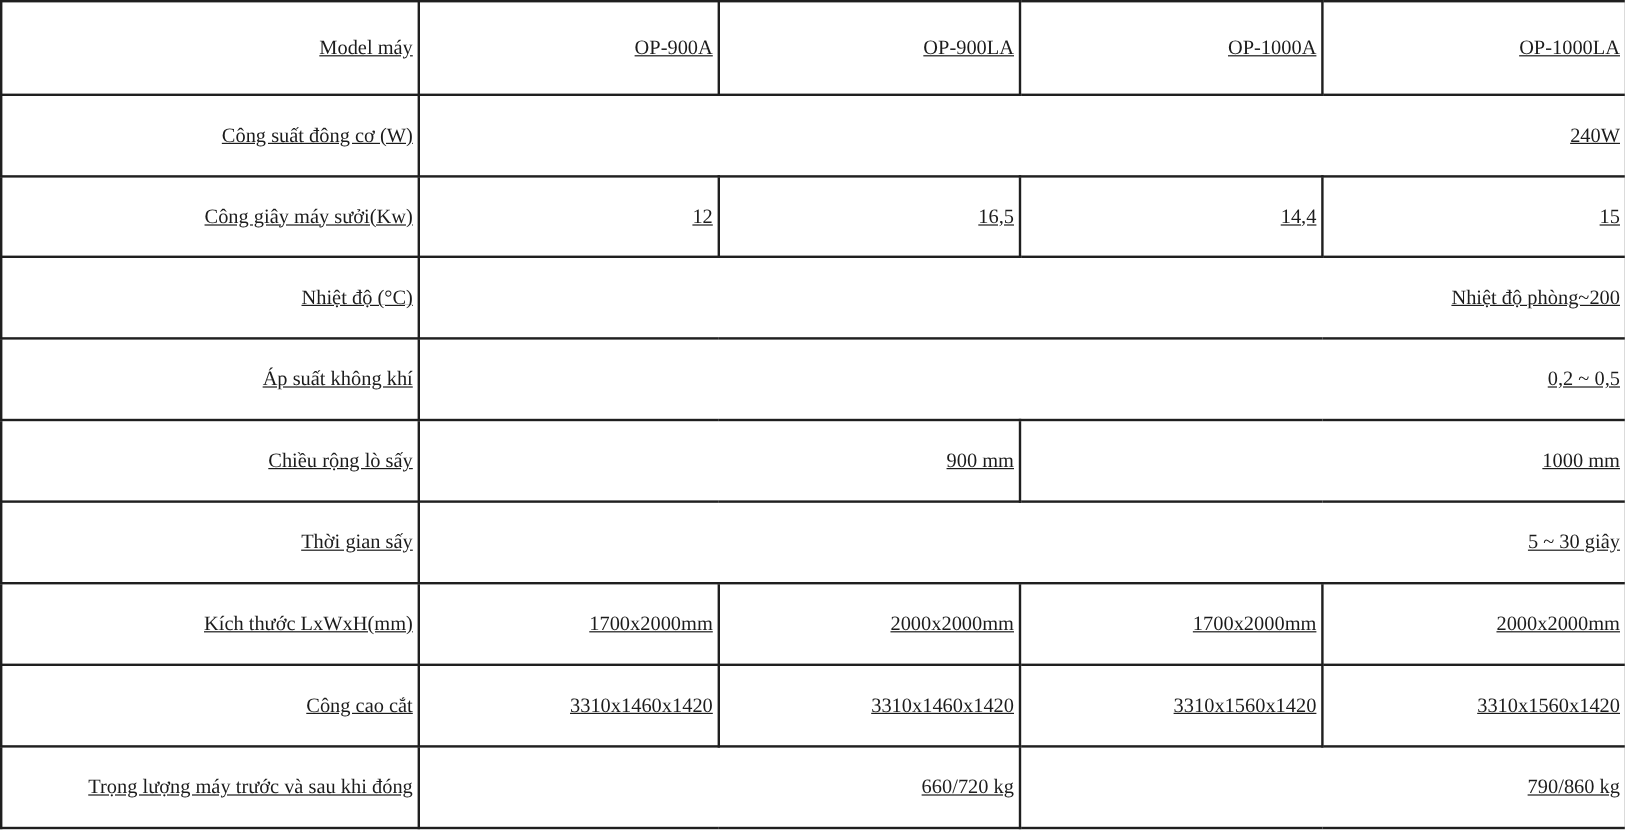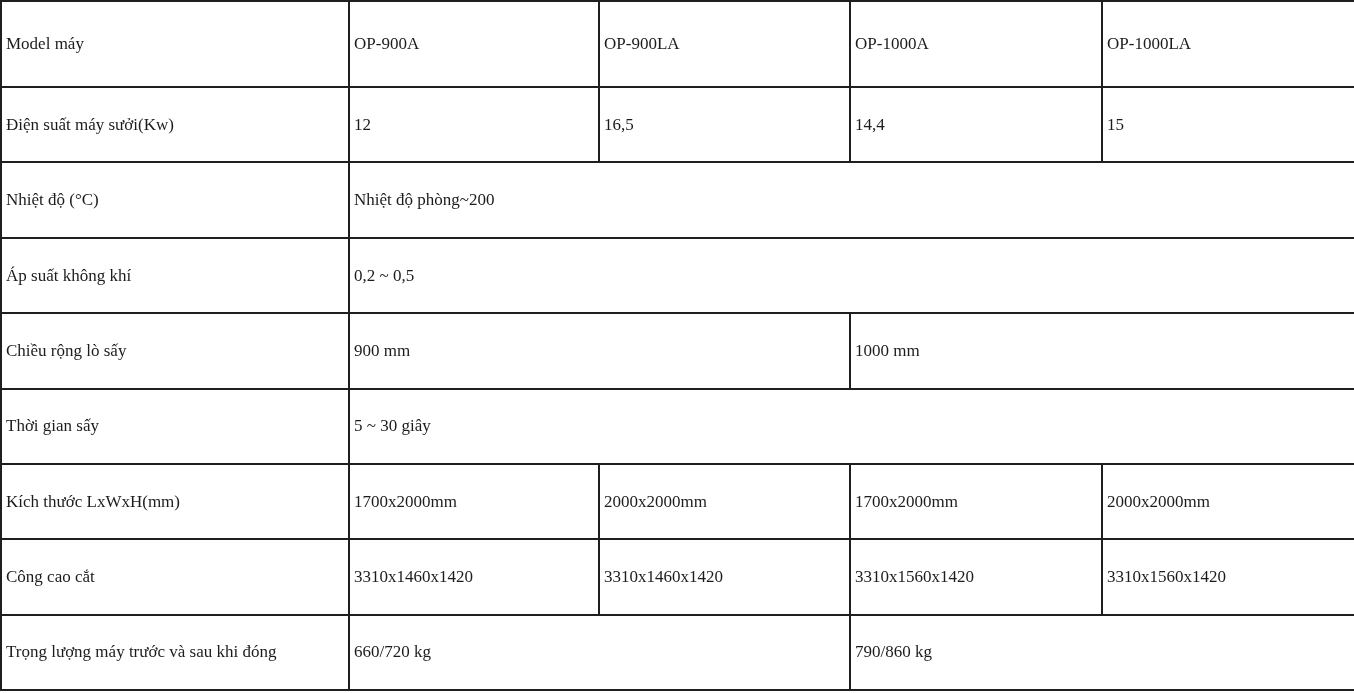--- a/index.html
+++ b/index.html
@@ -16,25 +16,26 @@
     width: 1352px;
     height: 691px;
     margin: 0;
     font-family: "Liberation Serif", "DejaVu Serif", serif;
     font-size: 17px;
     color: #1c1c1c;
     background: #ffffff;
   }
   table.spec td {
     border: 2px solid #1f1f1f;
-    text-align: left;
+    text-align: right;
     vertical-align: middle;
     padding: 2px 4px;
     overflow: hidden;
     white-space: nowrap;
+    text-decoration: underline;
   }
   tr.r-first { height: 64px; }
   tr.r { height: 56px; }
   
   td.faint-right { border-right: 2px solid #c9c9c9; border-radius: 17px; }
   td.faint-left  { border-left: 2px solid #c9c9c9; }
   
   td.v-top { vertical-align: top; padding-top: 6px; }
 </style>
 </head>
@@ -50,21 +51,25 @@
   </colgroup>
   <tbody>
     <tr class="r-first">
       <td>Model máy</td>
       <td>OP-900A</td>
       <td>OP-900LA</td>
       <td>OP-1000A</td>
       <td>OP-1000LA</td>
     </tr>
     <tr class="r">
-      <td>Điện suất máy sưởi(Kw)</td>
+      <td>Công suất đông cơ (W)</td>
+      <td colspan="4">240W</td>
+    </tr>
+    <tr class="r">
+      <td>Công giây máy sưởi(Kw)</td>
       <td>12</td>
       <td>16,5</td>
       <td>14,4</td>
       <td>15</td>
     </tr>
     <tr class="r">
       <td>Nhiệt độ (°C)</td>
       <td colspan="4">Nhiệt độ phòng~200</td>
     </tr>
     <tr class="r">

